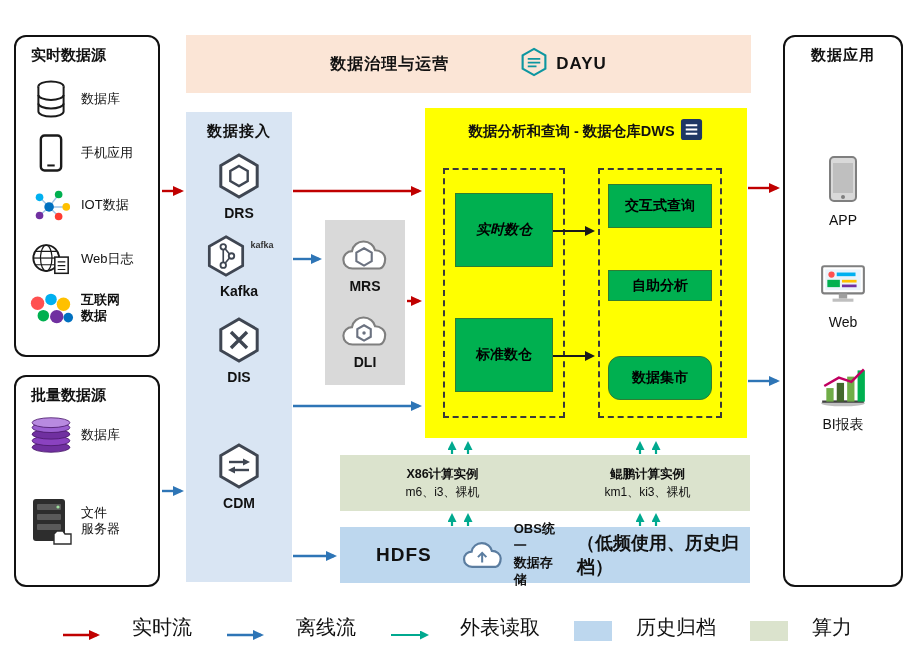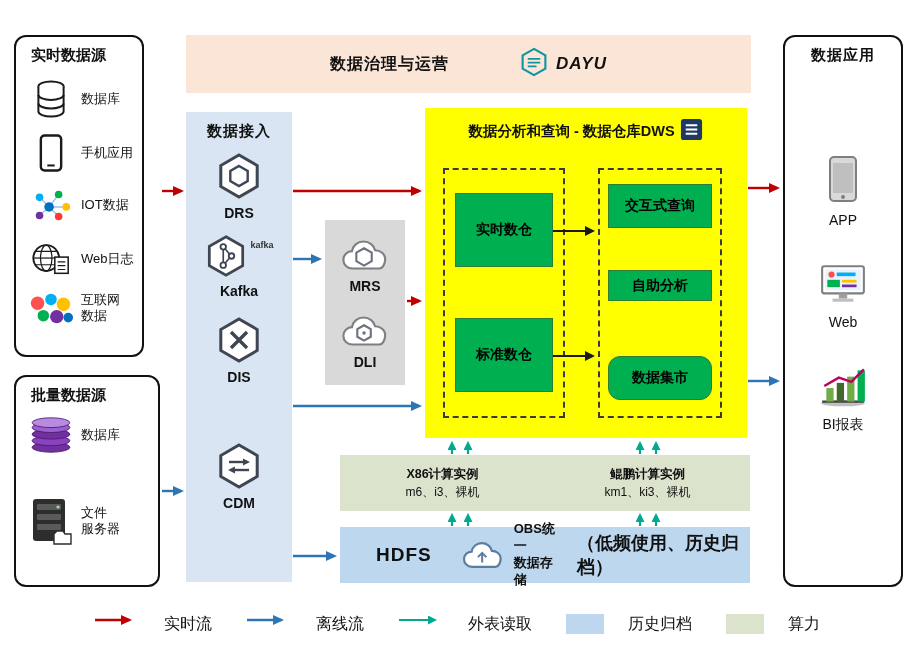--- a/index.html
+++ b/index.html
@@ -11,35 +11,35 @@
   .panel { position:absolute; border:2px solid #111; border-radius:12px; background:#fff; }
   .panel-title { font-weight:bold; font-size:15px; padding:9px 0 0 15px; }
   .pre { white-space:pre-line; }
   .arrows { position:absolute; inset:0; z-index:6; pointer-events:none; }
   line.red  { stroke:#c00000; stroke-width:2.4; }
   line.blue { stroke:#2e75b6; stroke-width:2.4; }
   line.teal { stroke:#00a98f; stroke-width:2.2; }
   line.blk  { stroke:#1a1a1a; stroke-width:2; }
 
   
-  .rt-sources { left:14px; top:35px; width:130px; height:322px; }
+  .rt-sources { left:14px; top:35px; width:146px; height:322px; }
   .batch-sources { left:14px; top:375px; width:146px; height:212px; }
   .src-item { position:absolute; left:12px; display:flex; align-items:center; gap:7px; }
   .src-item .icon { width:46px; display:flex; justify-content:center; }
   .src-item .lbl { font-size:13px; line-height:1.25; }
   .s-db  { top:42px; }  .s-phone { top:96px; } .s-iot { top:150px; }
-  .s-web { top:204px; } .s-net { top:254px; }
+  .s-web { top:204px; } .s-net { top:254px;font-weight:bold; }
   .b-db  { top:36px; }  .b-fs { top:120px; }
 
   
   .governance { position:absolute; left:186px; top:35px; width:565px; height:58px;
     background:#fbe5d6; display:flex; align-items:center; justify-content:center; gap:70px; }
   .gov-title { font-size:16px; font-weight:bold; letter-spacing:1px; }
   .dayu { display:flex; align-items:center; gap:7px; }
-  .dayu .brand { font-weight:bold; font-size:17px; letter-spacing:1px;font-style:italic; }
+  .dayu .brand { font-weight:bold; font-size:17px; letter-spacing:1px; }
 
   
   .ingestion { position:absolute; left:186px; top:112px; width:106px; height:470px; background:#d9e5f3; }
   .ing-title { text-align:center; font-weight:bold; font-size:15px; padding-top:10px; letter-spacing:1px; }
   .ing-item { position:absolute; left:0; width:100%; display:flex; flex-direction:column; align-items:center; }
   .ing-item .lbl { font-weight:bold; font-size:14px; margin-top:1px; }
   .i-drs { top:40px; } .i-kafka { top:122px; } .i-dis { top:204px; } .i-cdm { top:330px; }
   .kafka-row { display:flex; align-items:flex-start; gap:2px; }
   .kafka-sub { font-size:9px; font-weight:bold; color:#333; margin-top:6px; }
 
@@ -52,21 +52,21 @@
   
   .dws { position:absolute; left:425px; top:108px; width:322px; height:330px; background:#ffff00; }
   .dws-title { display:flex; align-items:center; justify-content:center; gap:4px;
     font-weight:bold; font-size:14.5px; padding-top:9px; }
   .dash-box { position:absolute; border:2px dashed #3a3a3a; }
   .dash-left  { left:18px;  top:60px; width:122px; height:250px; }
   .dash-right { left:173px; top:60px; width:124px; height:250px; }
   .green-box { position:absolute; background:#00b050; border:1px solid #2f7d32;
     display:flex; align-items:center; justify-content:center;
     font-weight:bold; font-size:14px; color:#000; }
-  .g-rt    { left:30px;  top:85px;  width:98px;  height:74px; }
+  .g-rt    { left:30px;  top:85px;  width:98px;  height:74px;font-style:italic; }
   .g-std   { left:30px;  top:210px; width:98px;  height:74px; }
   .g-query { left:183px; top:76px;  width:104px; height:44px; }
   .g-self  { left:183px; top:162px; width:104px; height:31px; }
   .g-mart  { left:183px; top:248px; width:104px; height:44px;border-radius:12px; }
 
   
   .compute { position:absolute; left:340px; top:455px; width:410px; height:56px;
     background:#dbe3cd; display:flex; }
   .compute .half { width:50%; display:flex; flex-direction:column; align-items:center; justify-content:center; gap:1px; }
   .compute .t { font-weight:bold; font-size:12.5px; }
@@ -82,21 +82,21 @@
   
   .apps { left:783px; top:35px; width:120px; height:552px; }
   .apps .panel-title { text-align:center; padding-left:0; letter-spacing:1px; }
   .app-item { position:absolute; left:0; width:100%; display:flex; flex-direction:column; align-items:center; gap:5px; }
   .app-item .lbl { font-size:14px; }
   .a-app { top:118px; } .a-web { top:226px; } .a-bi { top:328px; }
 
   
   .legend { position:absolute; left:0; right:0; top:614px; display:flex;
     justify-content:center; align-items:center; gap:34px; }
-  .leg-item { display:flex; align-items:flex-start; gap:24px; font-size:16px; }
+  .leg-item { display:flex; align-items:flex-end; gap:24px; font-size:20px; }
   .swatch { width:38px; height:20px; display:inline-block; }
   .sw-archive { background:#bdd7ee; }
   .sw-compute { background:#dbe3cd; }
 </style>
 </head>
 <body>
 
 <svg width="0" height="0" style="position:absolute" aria-hidden="true">
   <defs>
     <marker id="ah-red" markerWidth="11" markerHeight="10" refX="8" refY="5" orient="auto" markerUnits="userSpaceOnUse">

